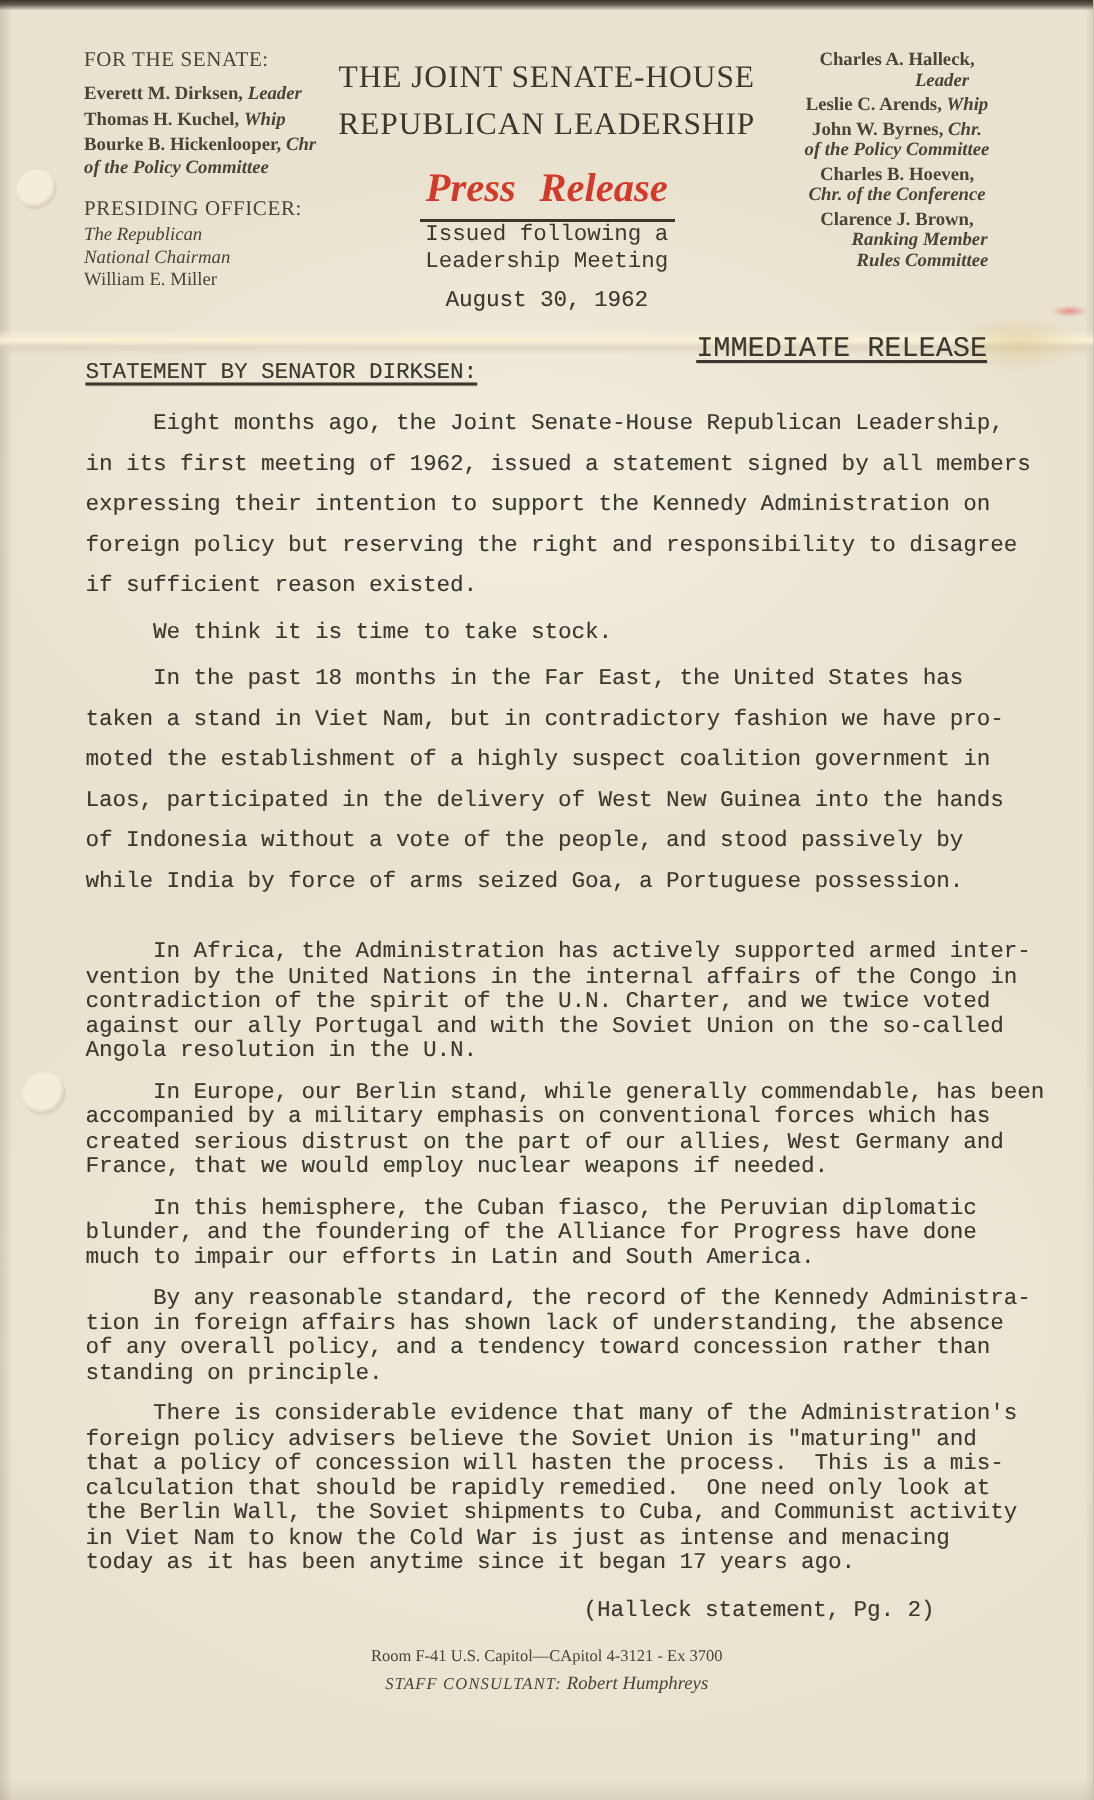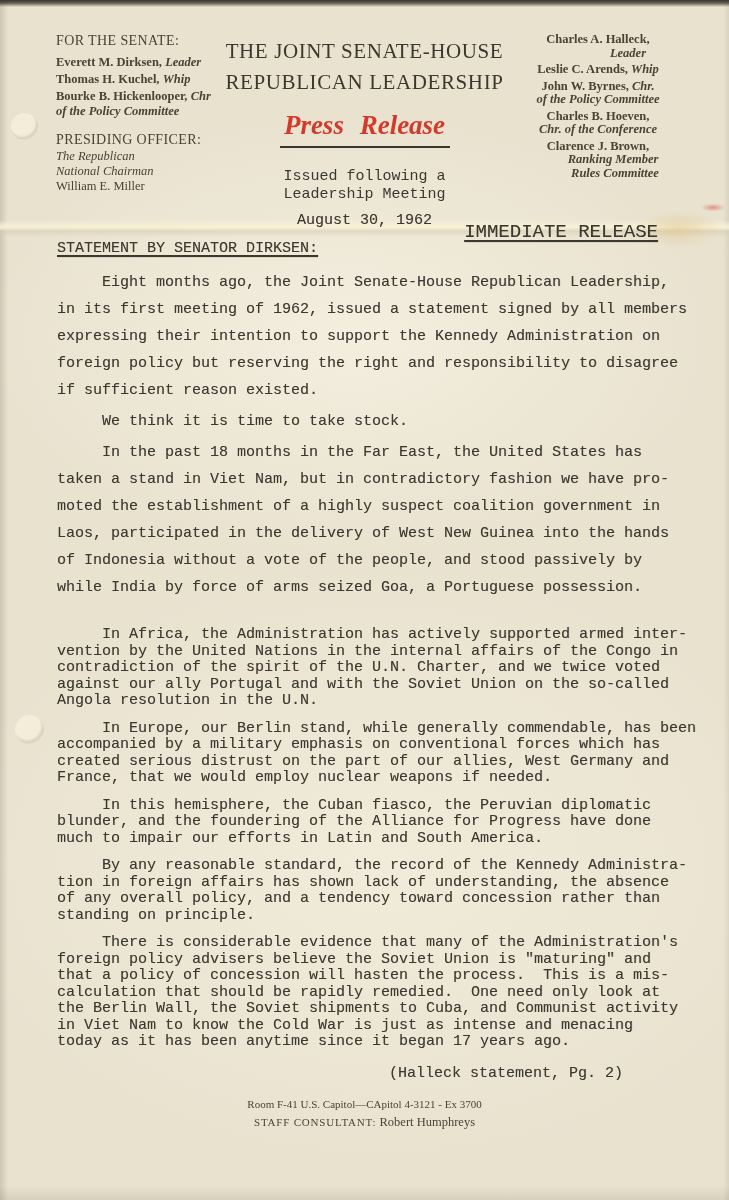--- a/index.html
+++ b/index.html
@@ -33,41 +33,41 @@
   .house-col{position:absolute;left:498px;top:33px;width:200px;font-size:12.5px;line-height:13.5px;text-align:center;}
   .lh-heading{font-size:14px;letter-spacing:0.4px;margin-bottom:7px;}
   .house-col .lh-heading{margin-bottom:5px;line-height:12px;}
   .member{margin-bottom:2px;font-weight:bold;}
   .house-col .member{margin-bottom:3px;}
   .it{font-style:italic;}
   .masthead{position:absolute;left:213px;top:36px;width:303px;text-align:center;color:#3d382d;}
   .mast-title{font-size:21px;letter-spacing:0.6px;line-height:31px;white-space:nowrap;}
   .press{margin-top:12px;font-size:27px;line-height:30px;font-style:italic;font-weight:bold;word-spacing:9px;}
   .press-rule{width:170px;height:2px;background:#3a362b;margin:6px auto 0 auto;}
-  .issued{display:inline-block;text-align:left;margin-top:20px;
+  .issued{display:inline-block;text-align:left;
     font-family:"Liberation Mono", monospace;font-size:15px;line-height:18px;color:#3b3830;}
   .mast-date{margin-top:8px;font-family:"Liberation Mono", monospace;font-size:15px;color:#3b3830;}
 
   
   .tw{font-family:"Liberation Mono", monospace;color:#3b3830;
       text-shadow:0.3px 0.3px 0.4px rgba(59,56,48,0.35);}
   .immediate{position:absolute;right:71px;top:221px;font-size:19px;}
   .u{text-decoration:underline;text-decoration-thickness:1.5px;text-underline-offset:3px;}
   .body-block{position:absolute;left:57px;top:240px;width:652px;font-size:15px;}
   .stmt-heading{line-height:17px;}
   .para{white-space:pre-wrap;margin:0;}
   .para.double{line-height:27px;}
   .para.single{line-height:16.5px;}
   .mt-a{margin-top:12px;} .mt-b{margin-top:4px;} .mt-c{margin-top:26px;} .mt-d{margin-top:11px;}
   .attribution{margin-top:14px;text-align:right;padding-right:86px;line-height:17px;}
 
   
   .footer{position:absolute;left:0;right:0;top:1096px;text-align:center;color:#4a4336;}
   .footer-address{font-size:11px;line-height:16px;}
-  .footer-consultant{font-size:12.5px;margin-top:3px;}
+  .footer-consultant{font-size:12.5px;margin-top:3px;font-style:italic;}
   .footer-consultant .label{font-size:11px;letter-spacing:0.8px;}
 </style>
 </head>
 <body>
 
 <div class="page">
 
   <div class="top-edge"></div>
   <div class="crease"></div>
   <div class="stain"></div>

